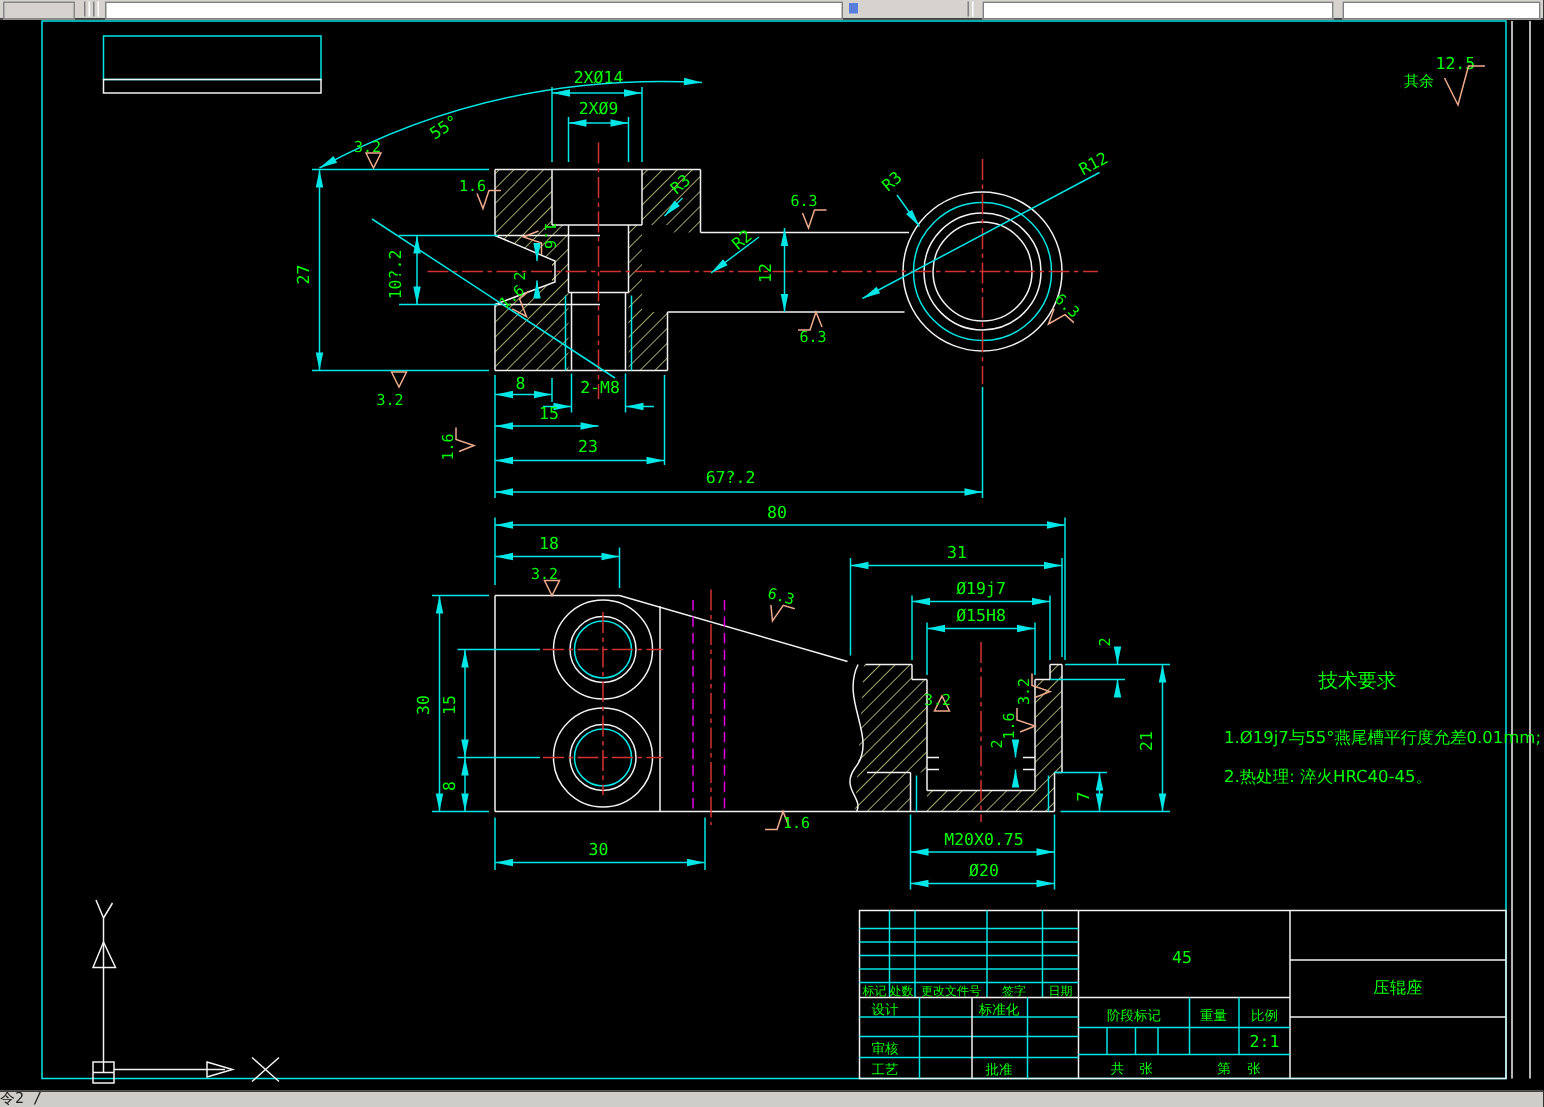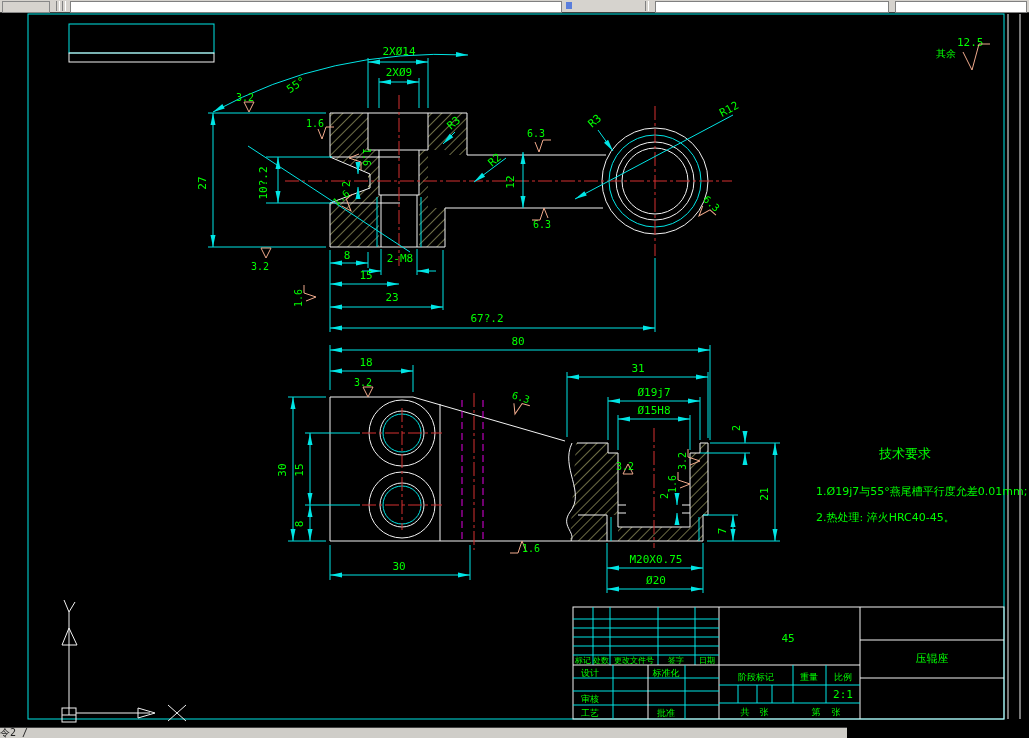--- a/index.html
+++ b/index.html
@@ -6,21 +6,21 @@
     font-family:"DejaVu Sans",sans-serif;}
   #stage{position:relative;width:1029px;height:738px;background:#000;}
   .toolbar{position:absolute;left:0;top:0;width:1029px;height:12px;background:#d6d3ce;
     border-bottom:1px solid #404040;}
   .tb-btn{position:absolute;left:2px;top:1px;width:46px;height:10px;background:#d6d3ce;
     border:1px solid #888;}
   .tb-sep{position:absolute;top:1px;width:2px;height:10px;border-left:1px solid #808080;
     border-right:1px solid #fff;}
   .tb-field{position:absolute;top:1px;height:10px;background:#fff;border:1px solid #808080;}
   .tb-mark{position:absolute;top:2px;width:6px;height:7px;background:#5a7edc;}
-  .cmdbar{position:absolute;left:0;top:727px;width:847px;height:11px;background:#cfcdc8;
+  .cmdbar{position:absolute;left:0;top:727px;width:1029px;height:11px;background:#cfcdc8;
     border-top:1px solid #404040;color:#222;font-size:10px;line-height:10px;overflow:hidden;
     font-family:"DejaVu Sans Mono",monospace;}
   svg text{font-family:"DejaVu Sans Mono",monospace;}
   .dim{fill:#00ff00;font-size:11px;}
   .dims{fill:#00ff00;font-size:10px;}
   .cjk{fill:#00ff00;font-family:"DejaVu Sans",sans-serif;}
   .w{stroke:#f2f2f2;stroke-width:1;fill:none;}
   .c{stroke:#00e5e5;stroke-width:1;fill:none;}
   .r{stroke:#d43030;stroke-width:1;fill:none;}
   .m{stroke:#e000e0;stroke-width:1;fill:none;}

